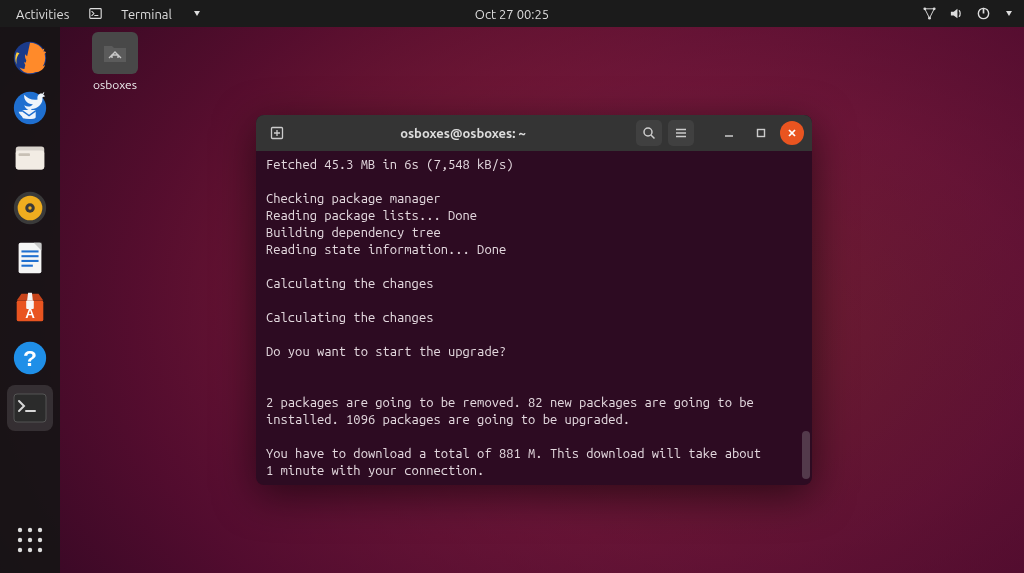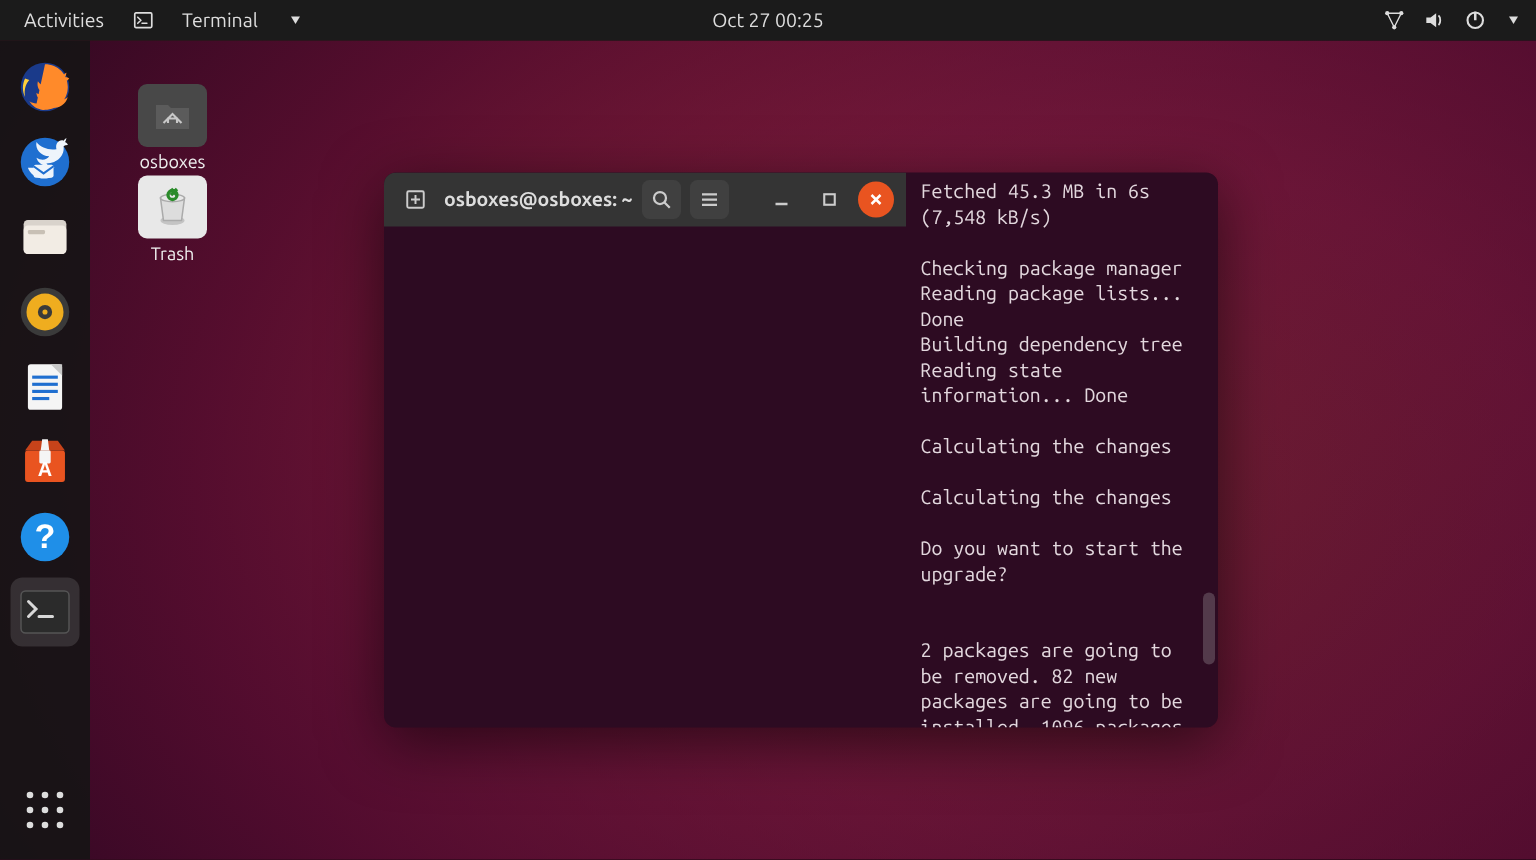--- a/index.html
+++ b/index.html
@@ -20,21 +20,21 @@
   .tri{width:0;height:0;border-left:3px solid transparent;border-right:3px solid transparent;border-top:5px solid #ddd;display:inline-block;margin-left:3px;}
   
   .dock{position:absolute;top:27px;left:0;bottom:0;width:60px;background:rgba(20,20,20,.88);display:flex;flex-direction:column;align-items:center;padding-top:6px;z-index:5;}
   .dock .icon{width:46px;height:46px;margin:2px 0;border-radius:8px;display:flex;align-items:center;justify-content:center;cursor:pointer;}
   .dock .icon.active{background:rgba(255,255,255,.12);}
   .dock .grid-btn{margin-top:auto;margin-bottom:10px;}
   
   .dicon{position:absolute;width:80px;text-align:center;color:#eee;font-size:12px;cursor:pointer;}
   .dicon .box{width:46px;height:42px;margin:0 auto 4px;border-radius:6px;background:#484848;display:flex;align-items:center;justify-content:center;}
   
-  .term{position:absolute;left:256px;top:88px;width:556px;height:370px;background:#2d0b22;border-radius:8px;box-shadow:0 10px 40px rgba(0,0,0,.55);overflow:hidden;display:flex;flex-direction:row;}
+  .term{position:absolute;left:256px;top:88px;width:556px;height:370px;background:#2d0b22;border-radius:8px;box-shadow:0 10px 40px rgba(0,0,0,.55);overflow:hidden;display:flex;flex-direction:column;}
   .term-head{height:36px;background:#343434;display:flex;align-items:center;padding:0 8px;gap:6px;color:#ddd;font-size:13px;font-weight:600;}
   .hbtn{width:26px;height:26px;border-radius:5px;display:flex;align-items:center;justify-content:center;cursor:pointer;}
   .hbtn.search{background:#404040;}
   .hbtn.ham{background:#404040;}
   .hbtn.close{background:#e95420;border-radius:50%;width:24px;height:24px;}
   .term-title{flex:1;text-align:center;}
   .term-body{flex:1;padding:5px 10px 8px 10px;color:#e3d8de;font-family:"Ubuntu Mono","DejaVu Sans Mono",monospace;font-size:13px;line-height:17px;white-space:pre-wrap;overflow:hidden;position:relative;}
   .term-scroll{position:absolute;right:2px;top:280px;width:8px;height:48px;background:rgba(200,200,200,.25);border-radius:4px;}
   .angled-tri{position:absolute;left:210px;top:220px;width:300px;height:200px;opacity:.08;transform:skewY(-18deg) rotate(4deg);background:linear-gradient(60deg,transparent 48%,#ffa080 50%,transparent 52%);pointer-events:none;}
 </style>
@@ -75,40 +75,28 @@
           <line x1="8" y1="2" x2="8" y2="8" stroke="#ddd" stroke-width="1.8"></line>
         </svg>
       </span>
     <span class="tri"></span>
   </div>
 </div>
 
 <div class="desktop">
   <div class="angled-tri"></div>
 
-  <div class="dicon" style="left:75px;top:5px;margin-top:24px;">
+  <div class="dicon" style="left:75px;top:5px;">
     <div class="box">
         <svg width="24" height="22" viewBox="0 0 24 22">
           <path d="M1 4h8l2 2h12v14H1z" fill="#5b5b5b"></path>
           <path d="M6 16 L12 10 L18 16 M9 16v-3h6v3" stroke="#c8c8c8" stroke-width="1.4" fill="none"></path>
         </svg>
       </div>
     <span>osboxes</span>
-  </div>
-  <div class="dicon" style="left:75px;top:90px;">
-    <div class="box" style="background:#e8e8e8;">
-        <svg width="30" height="28" viewBox="0 0 30 28">
-          <ellipse cx="15" cy="23" rx="8" ry="3" fill="#c4c4c4"></ellipse>
-          <path d="M7 8h16l-2 15H9z" fill="#ddd" stroke="#aaa"></path>
-          <ellipse cx="15" cy="8" rx="8" ry="2.5" fill="#e8e8e8" stroke="#aaa"></ellipse>
-          <path d="M15 3a3 3 0 0 1 0 6 3 3 0 0 1 0-6z" fill="none" stroke="#2a8b2a" stroke-width="2.2"></path>
-          <path d="M14 2l4 4M18 2l-4 4" stroke="#2a8b2a" stroke-width="2.2"></path>
-        </svg>
-      </div>
-    <span>Trash</span>
   </div>
 
   <div class="term">
     <div class="term-head">
       <div class="hbtn">
           <svg width="14" height="14" viewBox="0 0 14 14">
             <rect x="1.5" y="1.5" width="11" height="11" rx="1" fill="none" stroke="#ccc" stroke-width="1.3"></rect>
             <line x1="7" y1="4" x2="7" y2="10" stroke="#ccc" stroke-width="1.3"></line>
             <line x1="4" y1="7" x2="10" y2="7" stroke="#ccc" stroke-width="1.3"></line>
           </svg>

